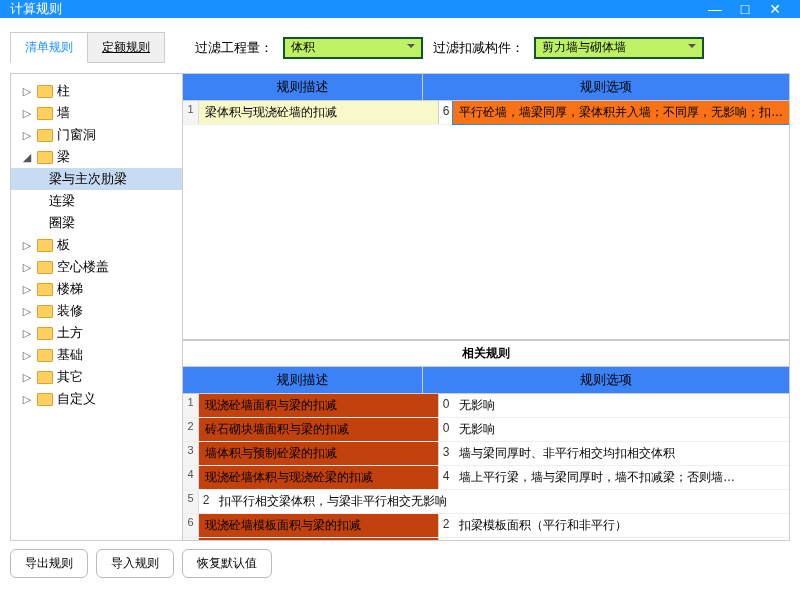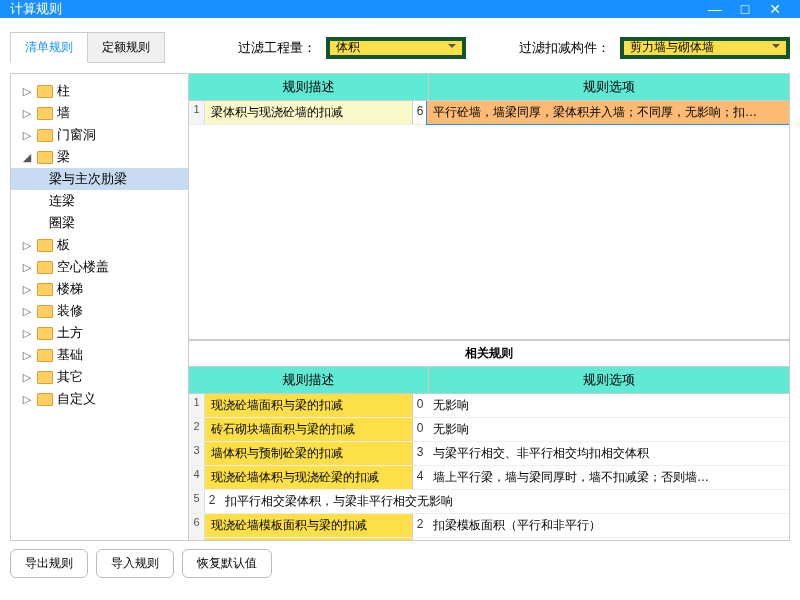--- a/index.html
+++ b/index.html
@@ -12,53 +12,53 @@
   }
   .titlebar .title { flex: 1; font-size: 13px; }
   .winbtn { width: 30px; text-align: center; font-size: 14px; cursor: pointer; }
 
   .body { height: 570px; display: flex; flex-direction: column; padding: 10px 10px 10px 10px; }
 
   .topbar { display: flex; align-items: center; gap: 10px; padding: 4px 0 10px 0; }
   .tabs { display: flex; margin-right: 20px; }
   .tab { padding: 6px 14px; border: 1px solid #ccc; background: #f0f0f0; cursor: pointer; font-size: 12px; }
   .tab.active { background: #fff; color: #1890ff; border-bottom: 1px solid #fff; }
-  .tab:not(:first-child){ border-left:none; }
-  .filter-label { font-size: 13px; margin-left: 43px; }
-  .select { height: 22px; border: 4px solid #14532d; padding: 0 20px 0 6px; min-width: 140px; background: #fde047; position: relative; display: inline-flex; align-items: center; cursor: pointer; }
+  .tab:not(:first-child){ border-left:none;text-decoration:underline; }
+  .filter-label { font-size: 13px; }
+  .select { height: 22px; border: 2px solid #14532d; padding: 0 20px 0 6px; min-width: 140px; background: #bef264; position: relative; display: inline-flex; align-items: center; cursor: pointer; }
   .select::after { content: ""; position: absolute; right: 6px; top: 50%; transform: translateY(-50%); border: 4px solid transparent; border-top-color: #555; }
 
   .main { flex: 1; display: flex; border: 1px solid #ccc; overflow: hidden; }
 
   .tree { width: 178px; border-right: 1px solid #ccc; padding: 6px 0; overflow: auto; font-size: 13px; }
   .tnode { display: flex; align-items: center; padding: 2px 6px; cursor: pointer; white-space: nowrap; }
   .tnode .tw { display: inline-block; width: 12px; text-align: center; color: #555; font-size: 11px; line-height: 1; }
   .tnode .folder { width: 16px; height: 13px; margin: 0 4px; background: #ffcf5f; border: 1px solid #d6a33b; border-radius: 1px; display: inline-block; }
   .tnode .lbl { }
   .tnode.child { padding-left: 38px; }
   .tnode.selected { background: #c7dbf2; }
   .tnode.depth1 { padding-left: 10px; }
 
   .content { flex: 1; display: flex; flex-direction: column; }
   .upper { flex: 1; display: flex; flex-direction: column; border-bottom: 1px solid #ccc; }
   .lower { height: 200px; display: flex; flex-direction: column; }
   .section-title { text-align: center; font-weight: bold; padding: 4px 0; border-bottom: 1px solid #ccc; border-top: 1px solid #ccc; }
-  .grid-head { display: flex; background: #5eead4; border-bottom: 1px solid #ccc; justify-content: flex-end; }
+  .grid-head { display: flex; background: #3b82f6; border-bottom: 1px solid #ccc; justify-content: flex-end; }
   .grid-head .c { padding: 4px 6px; text-align: center; font-size: 13px; }
   .grid-head .c:first-child { border-right: 1px solid #ccc; }
   .colA { width: 240px; }
   .colB { flex: 1; }
   .grid-body { flex: 1; overflow: auto; }
   .row { display: flex; border-bottom: 1px solid #eee; }
   .row .num { width: 16px; text-align: center; color: #555; background: #f4f4f4; border-right:1px solid #ddd; font-size:11px; padding-top:2px;}
-  .row .a { width: 208px; padding: 3px 6px; border-right: 1px solid #ccc; overflow: hidden; text-overflow: ellipsis; white-space: nowrap; background: #f8f8c8; }
+  .row .a { width: 240px; padding: 3px 6px; border-right: 1px solid #ccc; overflow: hidden; text-overflow: ellipsis; white-space: nowrap; background: #f8f8c8; }
   .row .bnum { width: 14px; text-align: center; color: #333; padding:3px 2px;}
   .row .b { flex: 1; padding: 3px 6px; overflow: hidden; text-overflow: ellipsis; white-space: nowrap; }
-  .row.sel .b { background: #fdba74; outline: 1px solid #1890ff; }
-  .lower .row .a { background: #fde047; }
+  .row.sel .b { background: #f97316; outline: 1px solid #1890ff; }
+  .lower .row .a { background: #c2410c; }
 
   .footer { padding-top: 8px; display: flex; gap: 8px; }
   .btn { padding: 5px 14px; border: 1px solid #bbb; background: #fff; cursor: pointer; font-size: 12px; border-radius: 6px; }
 </style>
 </head>
 <body>
 
 <div class="titlebar">
   <span class="title">计算规则</span>
   <span class="winbtn">—</span>
@@ -187,21 +187,21 @@
             <div class="row">
               <div class="num">2</div>
               <div class="a">砖石砌块墙面积与梁的扣减</div>
               <div class="bnum">0</div>
               <div class="b">无影响</div>
             </div>
             <div class="row">
               <div class="num">3</div>
               <div class="a">墙体积与预制砼梁的扣减</div>
               <div class="bnum">3</div>
-              <div class="b">与梁平行相交、非平行相交均扣相交体积</div>
+              <div class="b">墙与梁同厚时、非平行相交均扣相交体积</div>
             </div>
             <div class="row">
               <div class="num">4</div>
               <div class="a">现浇砼墙体积与现浇砼梁的扣减</div>
               <div class="bnum">4</div>
               <div class="b">墙上平行梁，墙与梁同厚时，墙不扣减梁；否则墙…</div>
             </div>
             <div class="row">
               <div class="num">5</div>
               <div class="bnum">2</div>

